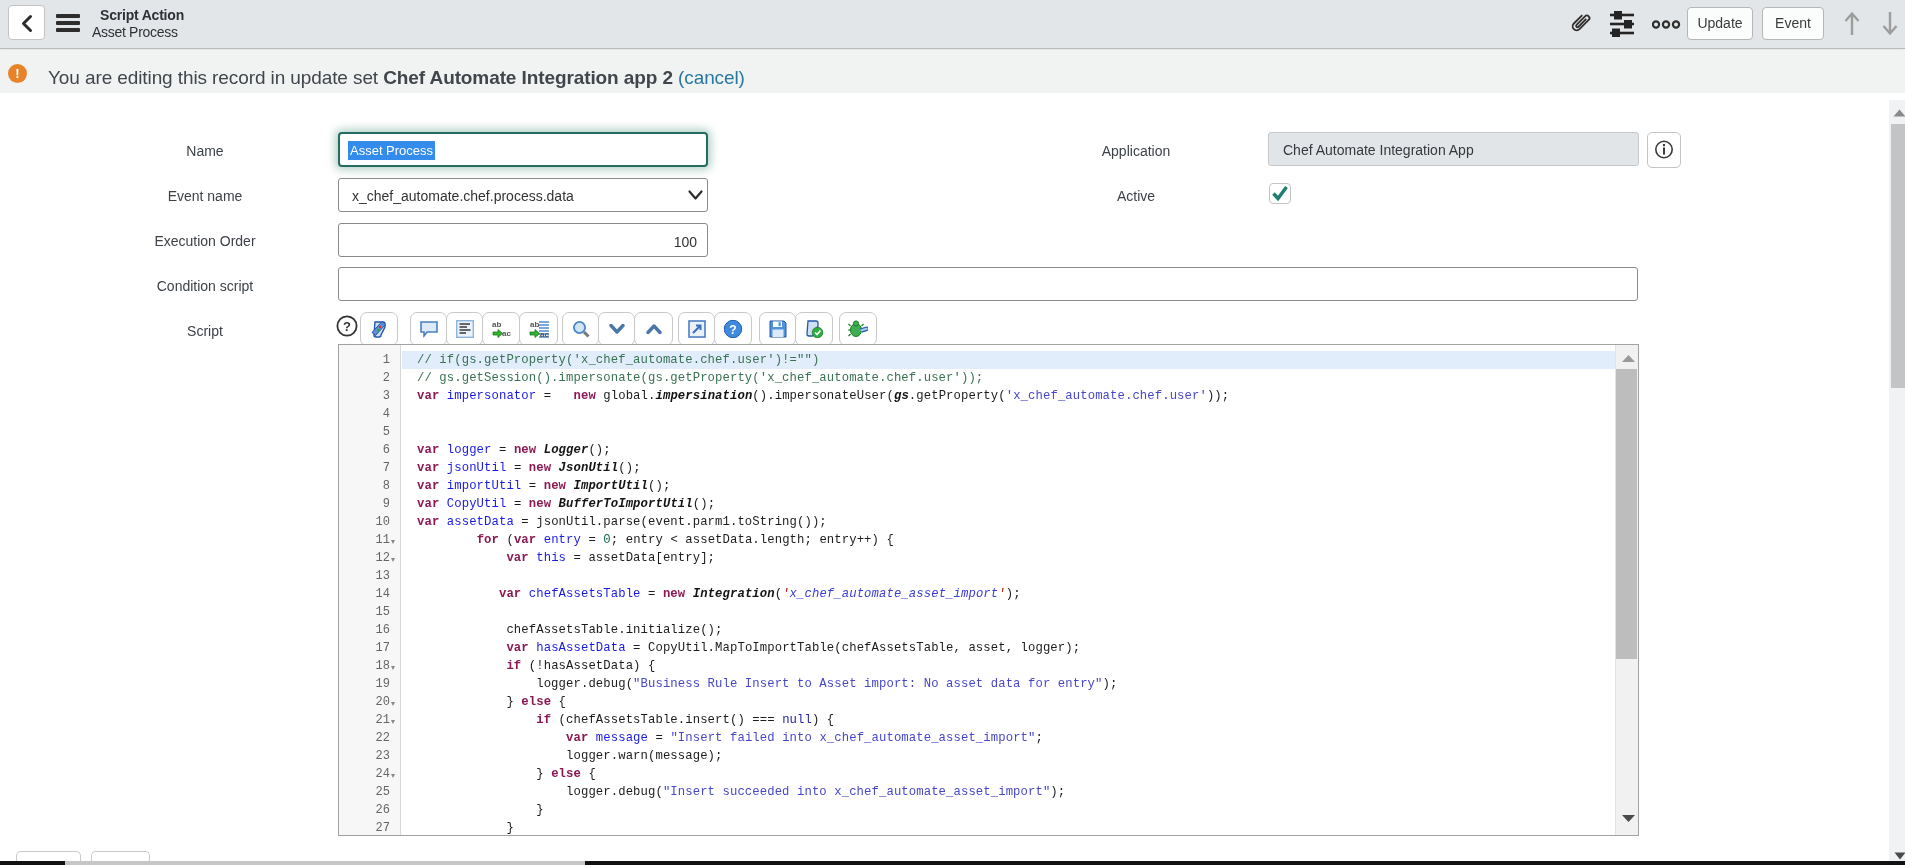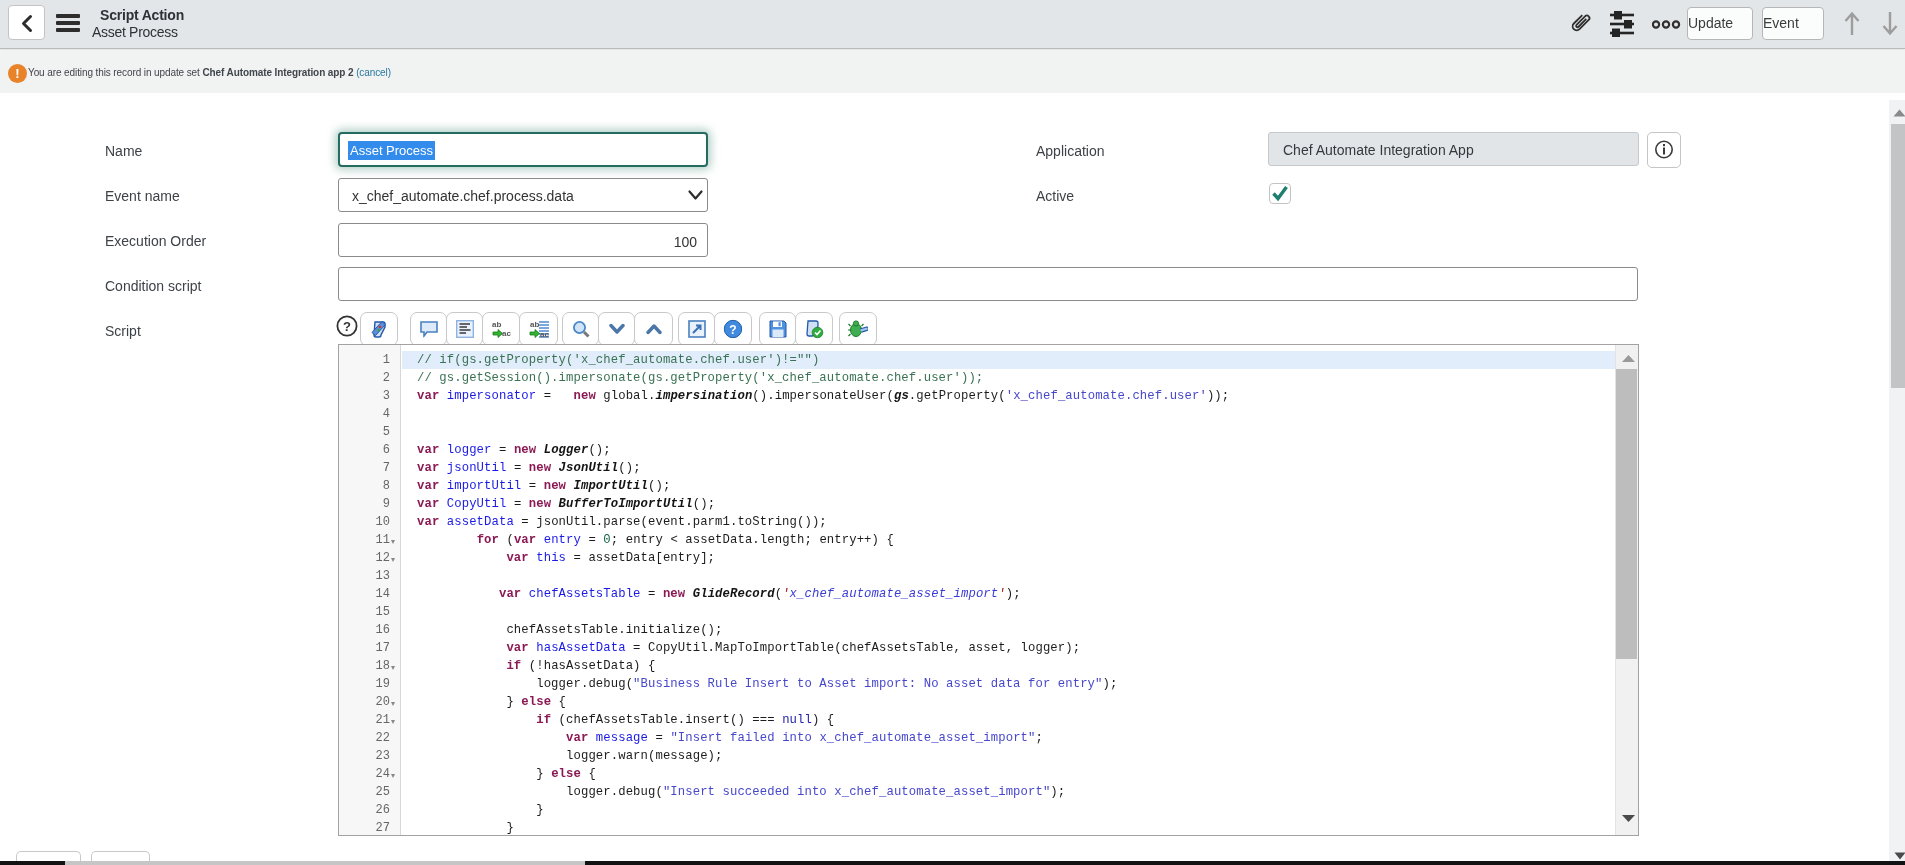--- a/index.html
+++ b/index.html
@@ -8,28 +8,28 @@
 .abs { position:absolute; }
 
 #hdr { position:absolute; left:0; top:0; width:1905px; height:49px;
   background:#e3e6e8; border-bottom:1px solid #b9babc; box-shadow:0 1px 2px rgba(0,0,0,.15); }
 #backbtn { position:absolute; left:8px; top:5px; width:37px; height:35px;
   background:#fff; border:1px solid #c4c4c4; border-radius:4px; }
 .hbar { position:absolute; left:56px; width:24px; height:4px; background:#2d2d2d; border-radius:1px; }
 #t1 { position:absolute; left:92px; top:7px; font-size:14px; letter-spacing:-0.2px; font-weight:bold; color:#2e3237;margin-left:8px; }
 #t2 { position:absolute; left:92px; top:24px; font-size:14px; letter-spacing:-0.3px; color:#2e3237; }
 .hbtn { position:absolute; top:7px; height:33px; background:#fbfcfc; border:1px solid #b6b6b6;
-  border-radius:4px; font-size:14px; color:#3b3b3b; text-align:left; line-height:31px; }
+  border-radius:4px; font-size:14px; color:#3b3b3b; text-align:center; line-height:31px; }
 
 #warn { position:absolute; left:0; top:50px; width:1905px; height:43px; background:#f1f2f2; }
 #wcirc { position:absolute; left:8px; top:64px; width:19px; height:19px; border-radius:50%;
   background:#e8832a; color:#fff; font-size:13px; font-weight:bold; text-align:center; line-height:19px; }
-#wtext { position:absolute; left:28px; top:67px; font-size:10px; letter-spacing:-0.1px; color:#41464c; }
-
-.lbl { position:absolute; font-size:14px; color:#3d4248; text-align:left; }
+#wtext { position:absolute; left:48px; top:67px; font-size:19px; letter-spacing:-0.1px; color:#41464c; }
+
+.lbl { position:absolute; font-size:14px; color:#3d4248; text-align:center; }
 .inp { position:absolute; background:#fff; border:1px solid #8a8a8a; border-radius:3px; }
 #nameinp { position:absolute; left:338px; top:132px; width:370px; height:35px; border:2px solid #256c60;
   border-radius:4px; box-shadow:0 0 9px 3px rgba(70,140,120,.4); background:#fff; }
 #namesel { position:absolute; left:348px; top:141px; height:19px; background:#338bec;
   color:#fff; font-size:13px; line-height:19px; padding:0 2px; }
 #appinp { left:1268px; top:132px; width:371px; height:34px; background:#e2e5e7; border:1px solid #c6c9cb; }
 #apptxt { position:absolute; left:1283px; top:142px; font-size:14px; color:#35393d; }
 #infobtn { position:absolute; left:1647px; top:132px; width:34px; height:36px; background:#fff;
   border:1px solid #c5c5c5; border-radius:5px; }
 #evsel { left:338px; top:178px; width:370px; height:34px; }
@@ -301,21 +301,21 @@
 
 
 <span class="k">var</span> <span class="d">logger</span> = <span class="k">new</span> <span class="cl">Logger</span>();
 <span class="k">var</span> <span class="d">jsonUtil</span> = <span class="k">new</span> <span class="cl">JsonUtil</span>();
 <span class="k">var</span> <span class="d">importUtil</span> = <span class="k">new</span> <span class="cl">ImportUtil</span>();
 <span class="k">var</span> <span class="d">CopyUtil</span> = <span class="k">new</span> <span class="cl">BufferToImportUtil</span>();
 <span class="k">var</span> <span class="d">assetData</span> = jsonUtil.parse(event.parm1.toString());
         <span class="k">for</span> (<span class="k">var</span> <span class="d">entry</span> = <span class="n">0</span>; entry &lt; assetData.length; entry++) {
             <span class="k">var</span> <span class="d">this</span> = assetData[entry];
 
-           <span class="k">var</span> <span class="d">chefAssetsTable</span> = <span class="k">new</span> <span class="cl">GlideRecord</span>(<span class="q">'</span><span class="si">x_chef_automate_asset_import</span><span class="q">'</span>);
+           <span class="k">var</span> <span class="d">chefAssetsTable</span> = <span class="k">new</span> <span class="cl">Integration</span>(<span class="q">'</span><span class="si">x_chef_automate_asset_import</span><span class="q">'</span>);
 
             chefAssetsTable.initialize();
             <span class="k">var</span> <span class="d">hasAssetData</span> = CopyUtil.MapToImportTable(chefAssetsTable, asset, logger);
             <span class="k">if</span> (!hasAssetData) {
                 logger.debug(<span class="s">"Business Rule Insert to Asset import: No asset data for entry"</span>);
             } <span class="k">else</span> {
                 <span class="k">if</span> (chefAssetsTable.insert() === <span class="a">null</span>) {
                     <span class="k">var</span> <span class="d">message</span> = <span class="s">"Insert failed into x_chef_automate_asset_import"</span>;
                     logger.warn(message);
                 } <span class="k">else</span> {

